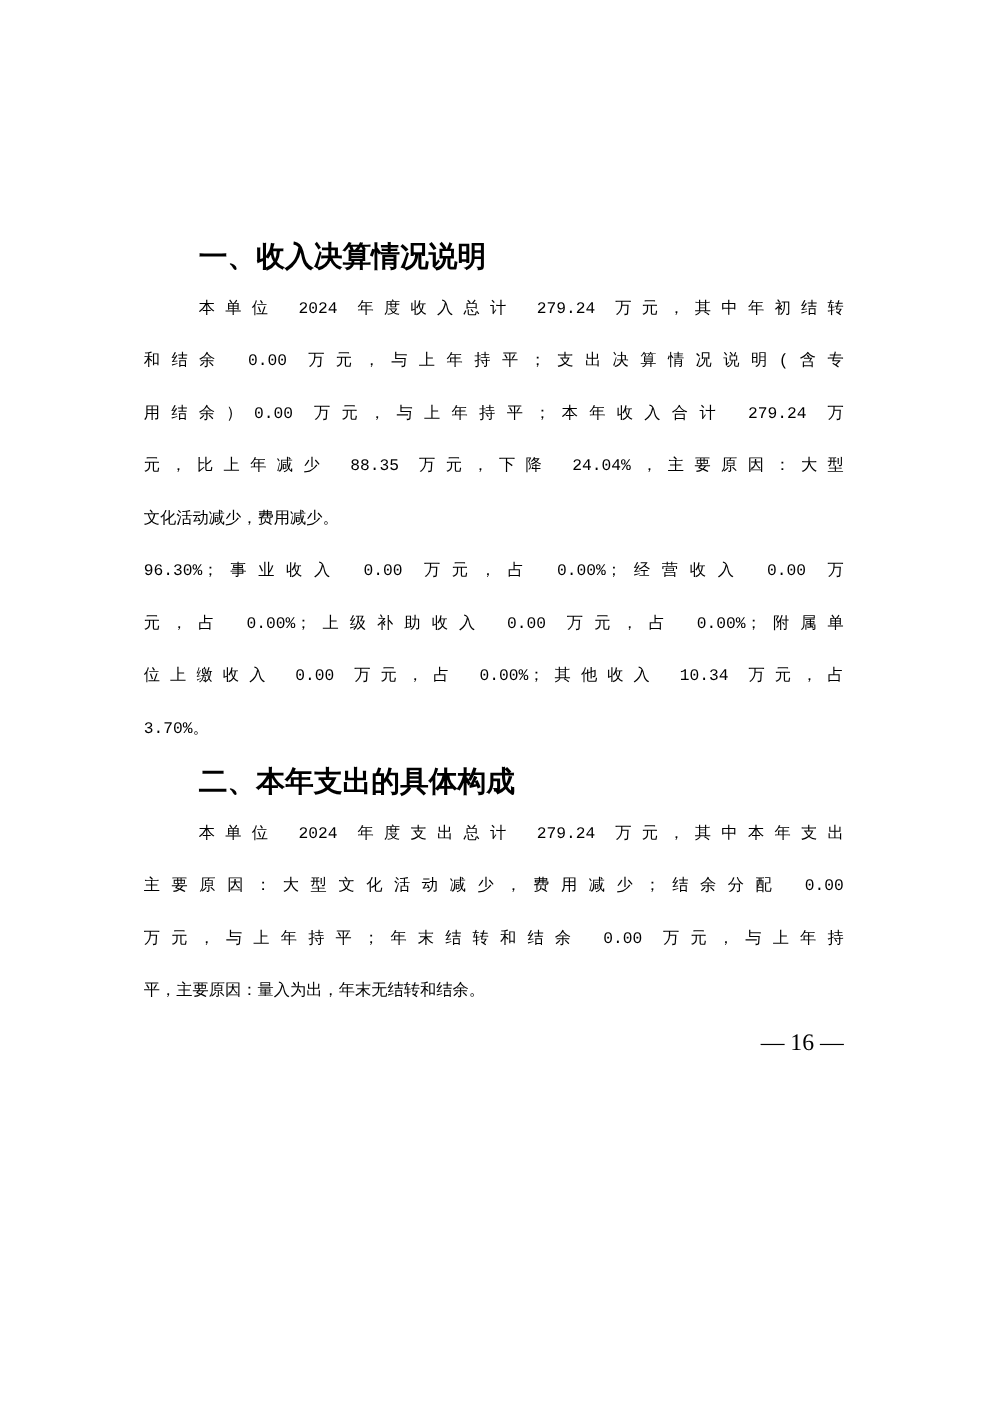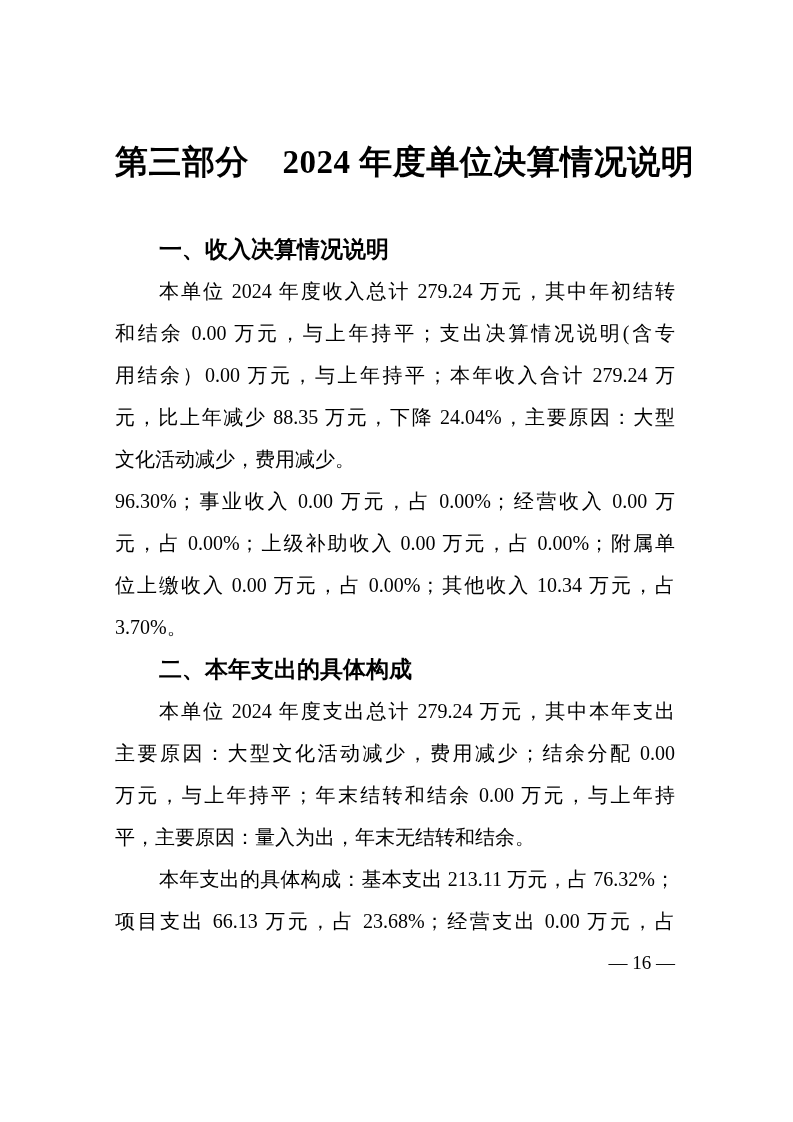--- a/index.html
+++ b/index.html
@@ -41,25 +41,26 @@
   }
   .sec-heading.second {
     margin-top: 0;
   }
   .para {
     margin: 0;
   }
   .line {
     height: 42px;
     line-height: 42px;
-    font-size: 20px;
+    font-size: 13px;
     overflow: hidden;
     text-align: justify;
     text-align-last: justify;
     text-justify: inter-character;
+    font-family: Liberation Mono, monospace;
   }
   .line.first {
     padding-left: 44px;
   }
   .line.tail {
     text-align-last: left;
   }
   .footer {
     margin-top: 6px;
     text-align: right;
@@ -67,21 +68,20 @@
     height: 30px;
     line-height: 30px;
     font-family: "Liberation Serif", "DejaVu Serif", serif;
   }
 </style>
 </head>
 <body>
 
 <div class="page">
 
-  <h1 class="doc-title">第三部分　2024 年度单位决算情况说明</h1>
 
   <h2 class="sec-heading">一、收入决算情况说明</h2>
 
   <div class="para">
     <div class="line first">本单位 2024 年度收入总计 279.24 万元，其中年初结转</div>
     <div class="line">和结余 0.00 万元，与上年持平；支出决算情况说明(含专</div>
     <div class="line">用结余）0.00 万元，与上年持平；本年收入合计 279.24 万</div>
     <div class="line">元，比上年减少 88.35 万元，下降 24.04%，主要原因：大型</div>
     <div class="line tail">文化活动减少，费用减少。</div>
   </div>
@@ -95,22 +95,18 @@
 
   <h2 class="sec-heading second">二、本年支出的具体构成</h2>
 
   <div class="para">
     <div class="line first">本单位 2024 年度支出总计 279.24 万元，其中本年支出</div>
     <div class="line">主要原因：大型文化活动减少，费用减少；结余分配 0.00</div>
     <div class="line">万元，与上年持平；年末结转和结余 0.00 万元，与上年持</div>
     <div class="line tail">平，主要原因：量入为出，年末无结转和结余。</div>
   </div>
 
-  <div class="para">
-    <div class="line first">本年支出的具体构成：基本支出 213.11 万元，占 76.32%；</div>
-    <div class="line">项目支出 66.13 万元，占 23.68%；经营支出 0.00 万元，占</div>
-  </div>
 
   <div class="footer">
     <span>— 16 —</span>
   </div>
 
 </div>
 
 </body></html>

